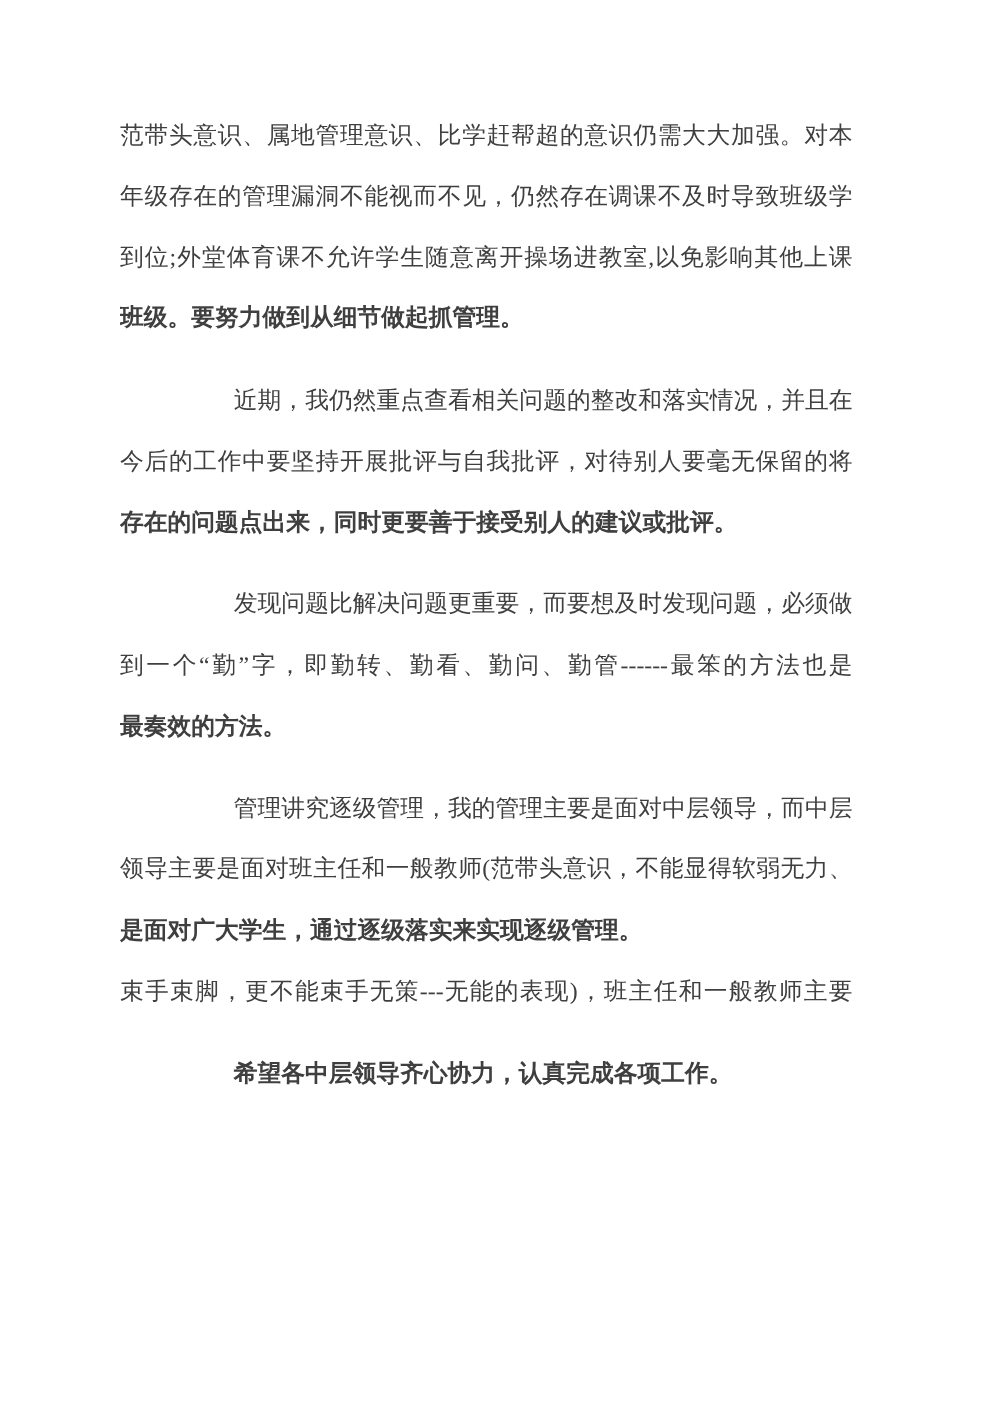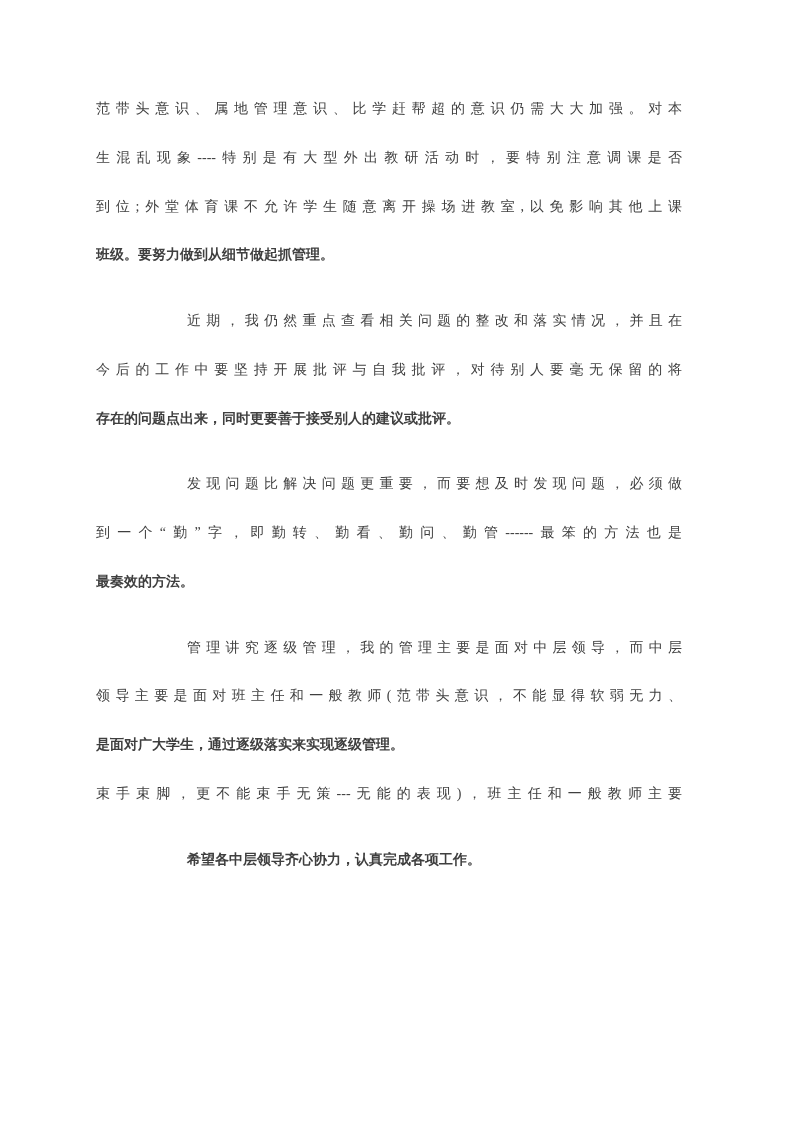--- a/index.html
+++ b/index.html
@@ -14,21 +14,21 @@
     background: #ffffff;
     overflow: hidden;
     font-family: "Liberation Serif", "DejaVu Serif", serif;
   }
   .content {
     position: absolute;
     left: 96px;
     top: 85px;
     width: 586px;
     color: #3f3f3f;
-    font-size: 14px;
+    font-size: 19px;
     line-height: 48.75px;
   }
   .paragraph {
     margin: 0 0 17px 0;
   }
   .line {
     text-align: justify;
     text-align-last: justify;
     overflow: hidden;
     height: 48.75px;
@@ -43,21 +43,21 @@
   }
 </style>
 </head>
 <body>
 
 <div class="page">
   <div class="content">
 
     <div class="paragraph">
       <div class="line">范带头意识、属地管理意识、比学赶帮超的意识仍需大大加强。对本</div>
-      <div class="line">生混乱现象----特别是有大型外出教研活动时，要特别注意调课是否</div>
+      <div class="line">年级存在的管理漏洞不能视而不见，仍然存在调课不及时导致班级学</div>
       <div class="line">到位;外堂体育课不允许学生随意离开操场进教室,以免影响其他上课</div>
       <div class="line last">班级。要努力做到从细节做起抓管理。</div>
     </div>
 
     <div class="paragraph">
       <div class="line indent">近期，我仍然重点查看相关问题的整改和落实情况，并且在</div>
       <div class="line">今后的工作中要坚持开展批评与自我批评，对待别人要毫无保留的将</div>
       <div class="line last">存在的问题点出来，同时更要善于接受别人的建议或批评。</div>
     </div>
 

